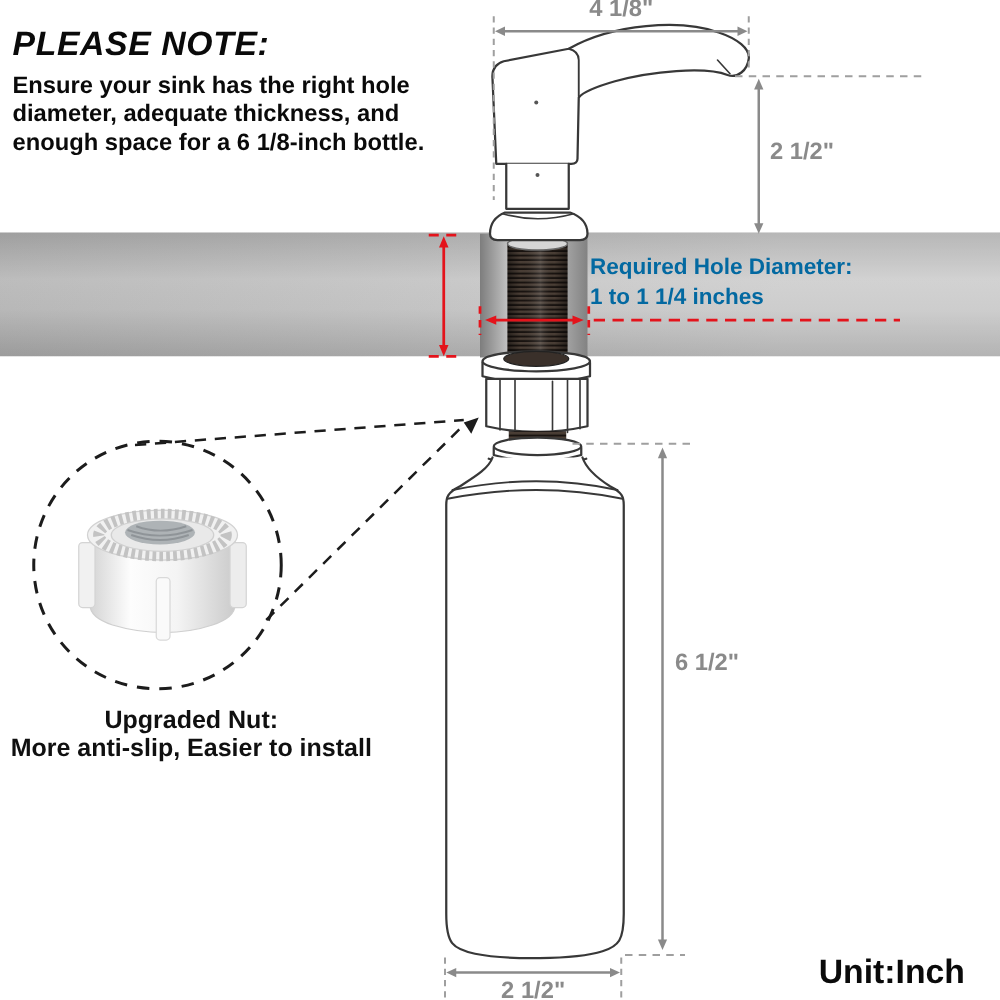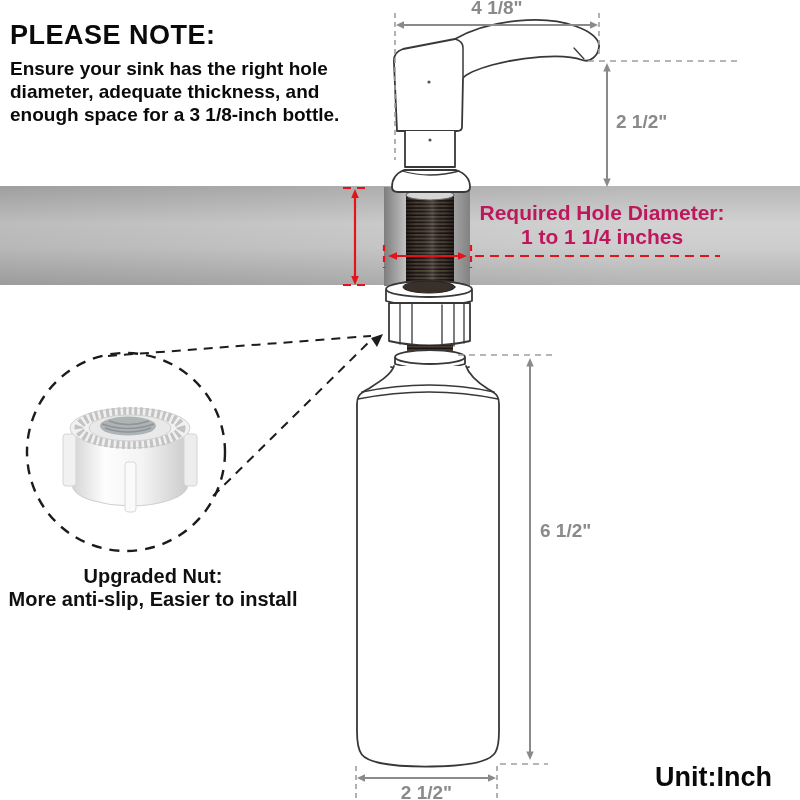--- a/index.html
+++ b/index.html
@@ -3,24 +3,24 @@
 <meta charset="utf-8">
 <style>
   html,body{margin:0;padding:0;background:#ffffff;}
   .stage{position:relative;width:800px;height:800px;background:#ffffff;overflow:hidden;
          font-family:"Liberation Sans",sans-serif;}
   .sink-band{position:absolute;left:0;top:186px;width:800px;height:99px;
     background:linear-gradient(90deg, rgba(40,40,40,0.08), rgba(255,255,255,0.16) 78%),
                linear-gradient(180deg,#a9a9a9 0%,#c9c9c9 38%,#c4c4c4 62%,#a5a5a5 100%);}
   .art{position:absolute;left:0;top:0;width:800px;height:800px;}
   .t{position:absolute;font-weight:bold;white-space:pre-line;}
-  .heading{font-size:27px;color:#0a0a0a;letter-spacing:.5px;}
+  .heading{font-size:27px;color:#0a0a0a;letter-spacing:.5px;font-style:italic;}
   .note-body{font-size:19px;line-height:23px;color:#0a0a0a;}
   .dim{font-size:19px;color:#8a8a8a;line-height:20px;}
-  .red{font-size:21px;color:#be185d;text-align:center;line-height:24px;}
+  .red{font-size:18px;color:#0369a1;text-align:left;line-height:24px;}
   .inset-label{font-size:20px;color:#101010;text-align:center;line-height:23px;}
   .unit{font-size:27px;color:#0a0a0a;}
 </style>
 </head>
 <body>
 
 <div class="stage">
 
   <div class="sink-band"></div>
 
@@ -136,21 +136,21 @@
         <ellipse cx="130" cy="428" rx="41" ry="13" fill="#e9e9e9" stroke="#d0d0d0"></ellipse>
         <ellipse cx="128" cy="426" rx="28" ry="9.5" fill="#aeb3b6"></ellipse>
         <path d="M102,424 Q128,433 154,424 M105,428 Q128,436 151,428 M109,421 Q128,428 149,421" stroke="#8f9498" fill="none" stroke-width="1.5"></path>
       </g>
     </g>
   </svg>
 
   <div class="t heading" style="left:10px;top:20px;">PLEASE NOTE:</div>
   <div class="t note-body" style="left:10px;top:57px;">Ensure your sink has the right hole
 diameter, adequate thickness, and
-enough space for a 3 1/8-inch bottle.</div>
+enough space for a 6 1/8-inch bottle.</div>
 
   <div class="t dim" style="left:437px;top:-2px;width:120px;text-align:center;">4 1/8"</div>
   <div class="t dim" style="left:616px;top:112px;">2 1/2"</div>
 
   <div class="t red" style="left:472px;top:201px;width:260px;">Required Hole Diameter:
 1 to 1 1/4 inches</div>
 
   <div class="t dim" style="left:540px;top:521px;">6 1/2"</div>
   <div class="t dim" style="left:356px;top:783px;width:141px;text-align:center;">2 1/2"</div>
 

